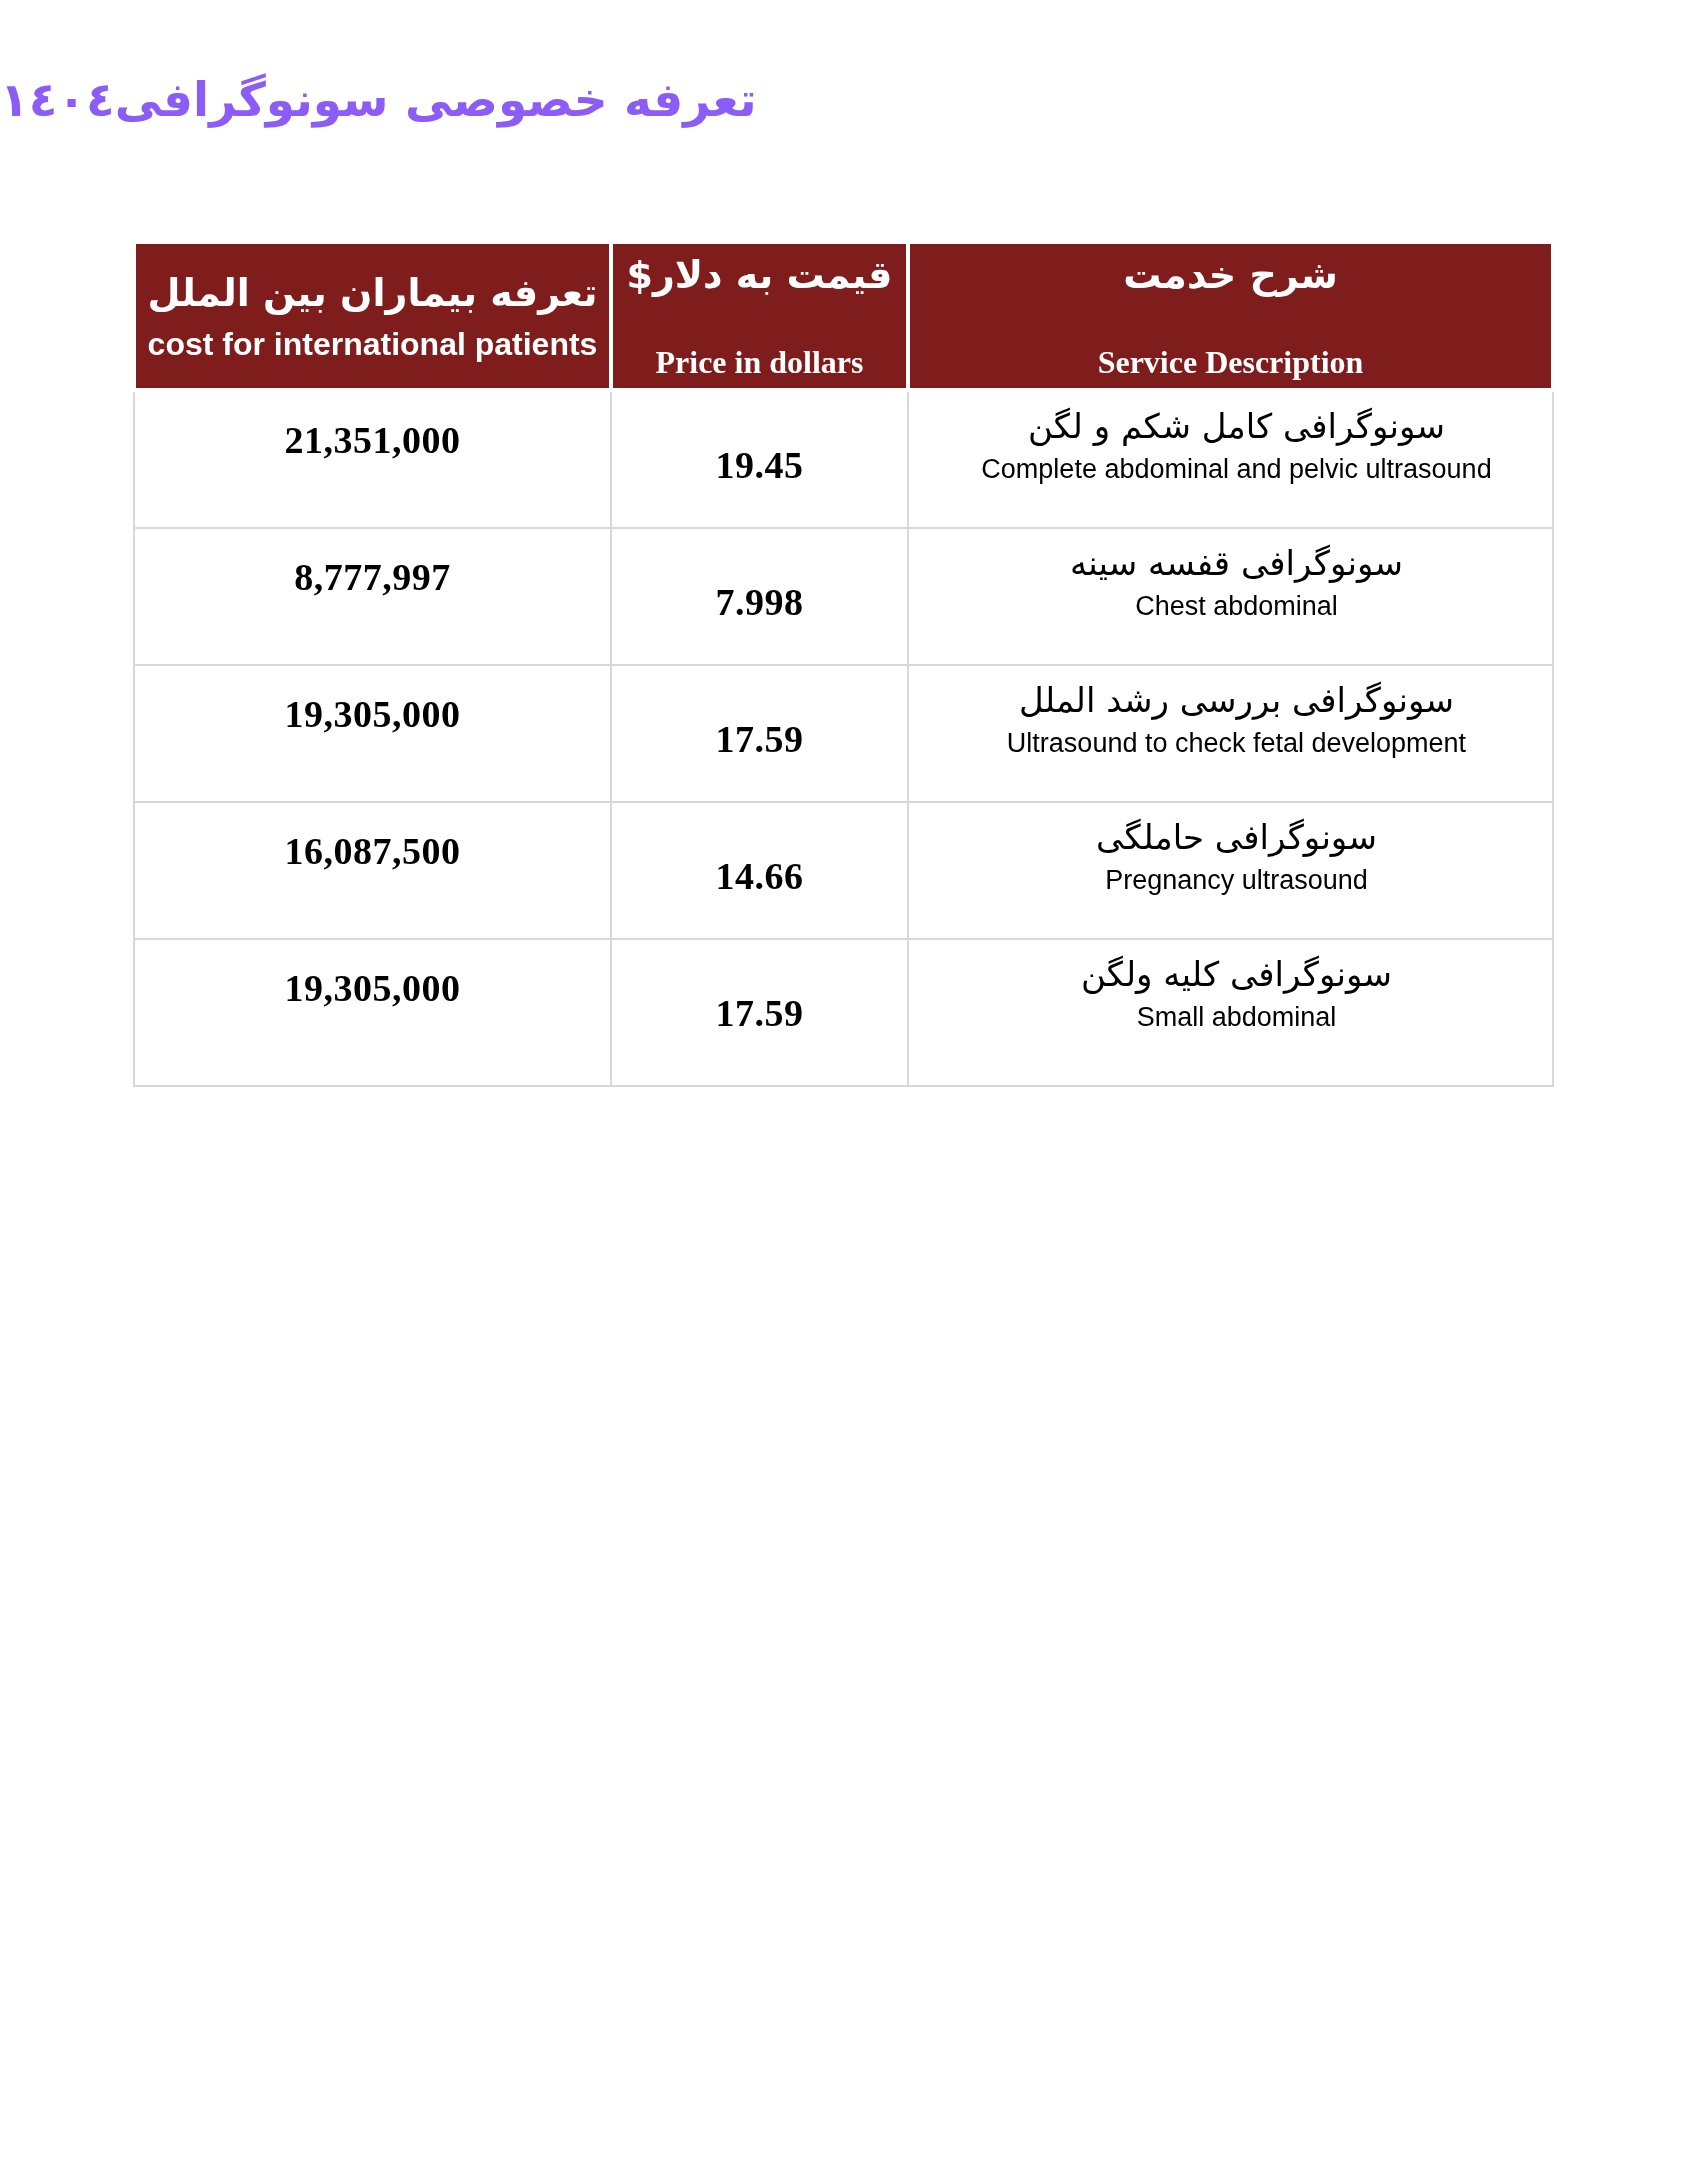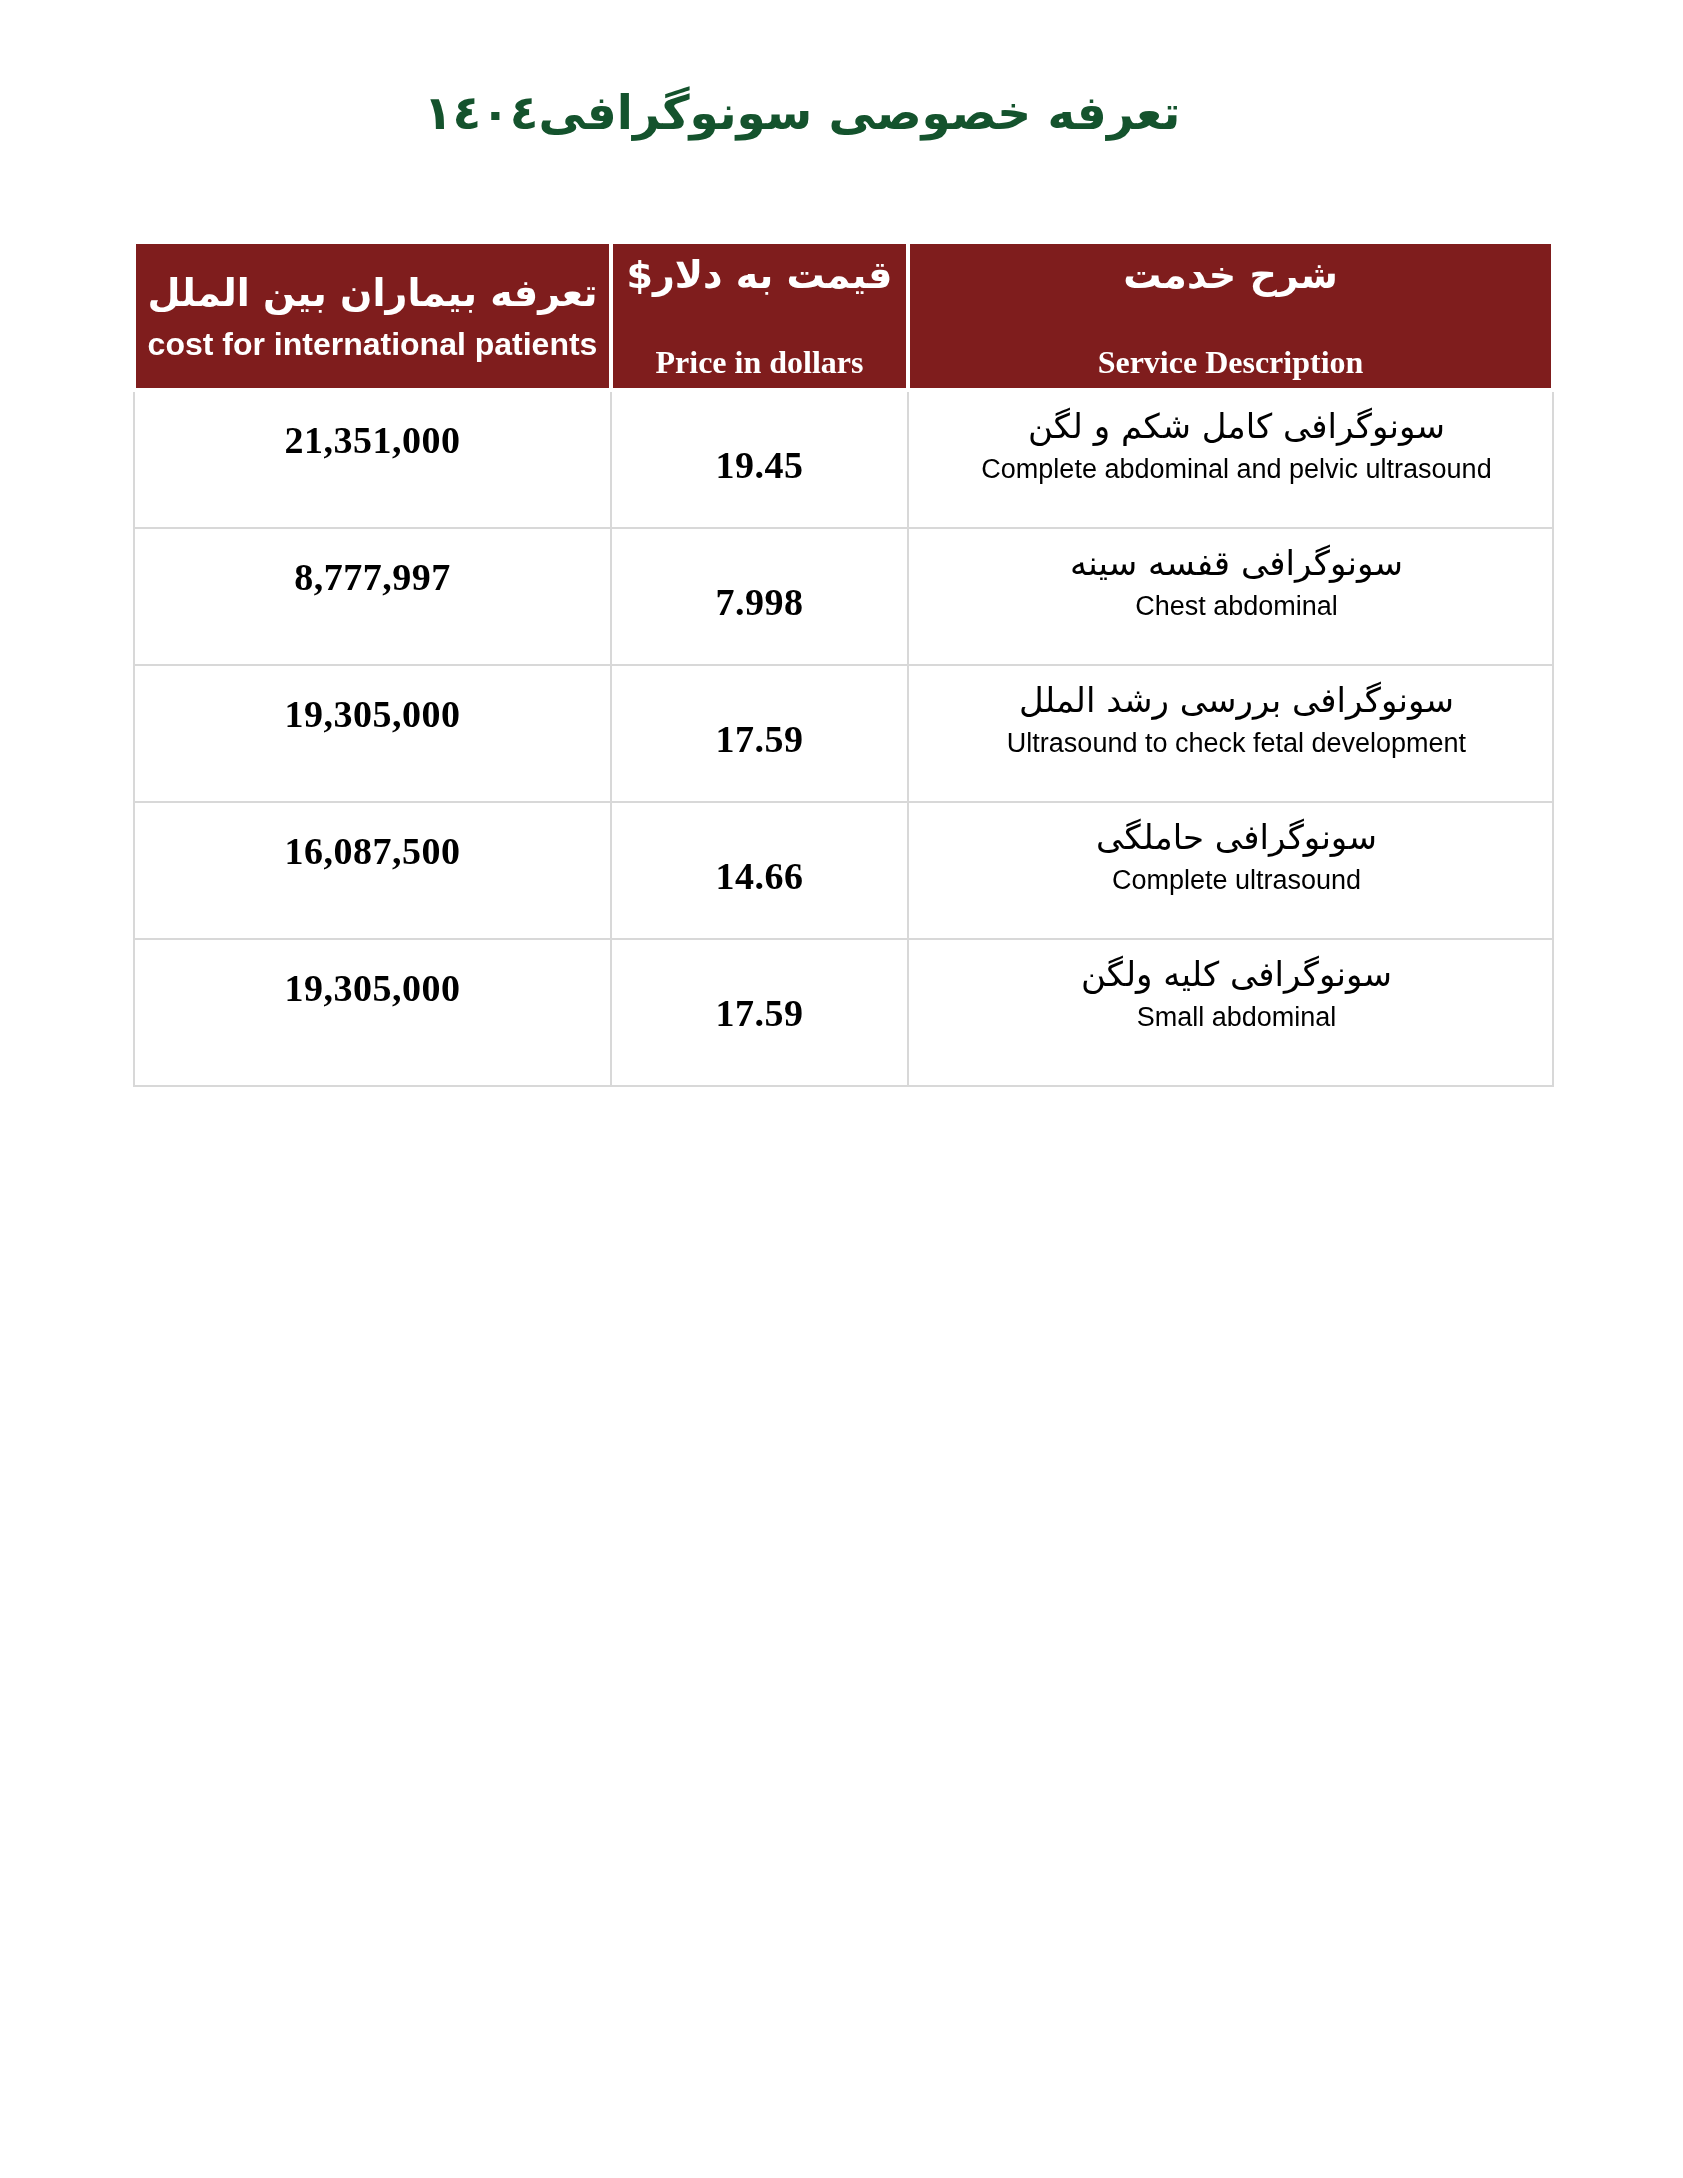--- a/index.html
+++ b/index.html
@@ -10,28 +10,28 @@
   .page {
     position: relative;
     width: 1683px;
     height: 2178px;
     background: #ffffff;
     overflow: hidden;
     font-family: "Liberation Serif", serif;
   }
   .doc-title {
     position: absolute;
-    top: 82px;
+    top: 69px;
     left: 0;
     width: 1604px;
-    text-align: center;
+    text-align: left;
     font-family: "DejaVu Sans", sans-serif;
     font-weight: bold;
     font-size: 47px;
-    color: #14532d;
+    color: #8b5cf6;
     margin: 0;
     line-height: 1.3;
   }
   table.tariff {
     position: absolute;
     left: 132px;
     top: 240px;
     width: 1420px;
     border-collapse: collapse;
     table-layout: fixed;
@@ -170,21 +170,21 @@
       </tr>
       <tr>
         <td class="cost-cell">
           <div class="num">16,087,500</div>
         </td>
         <td class="price-cell">
           <div class="num">14.66</div>
         </td>
         <td class="service-cell">
           <div class="svc-fa" dir="rtl">سونوگرافی حاملگی</div>
-          <div class="svc-en">Complete ultrasound</div>
+          <div class="svc-en">Pregnancy ultrasound</div>
         </td>
       </tr>
       <tr class="tall">
         <td class="cost-cell">
           <div class="num">19,305,000</div>
         </td>
         <td class="price-cell">
           <div class="num">17.59</div>
         </td>
         <td class="service-cell">

